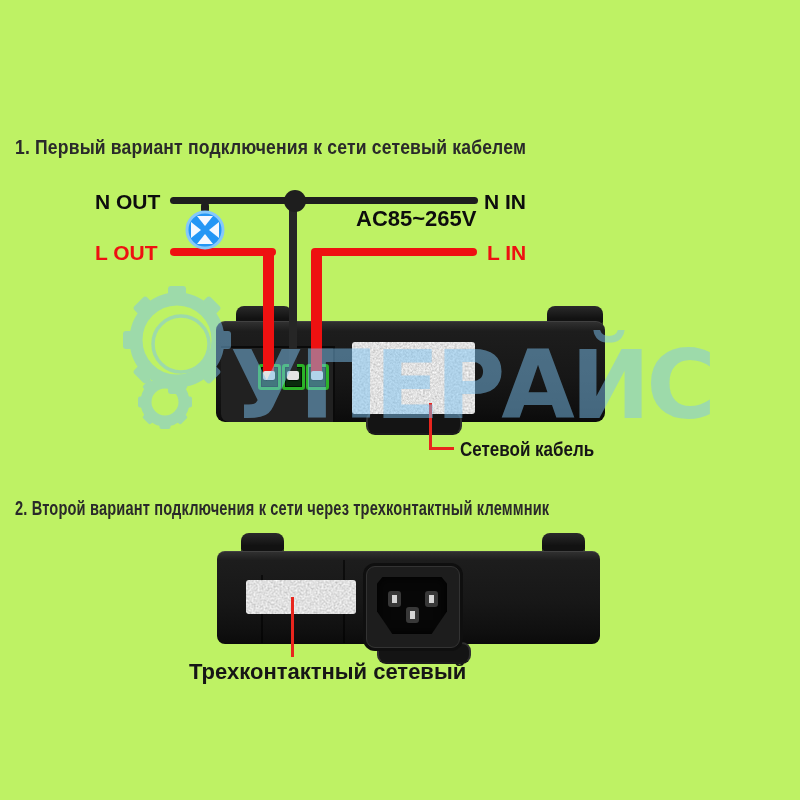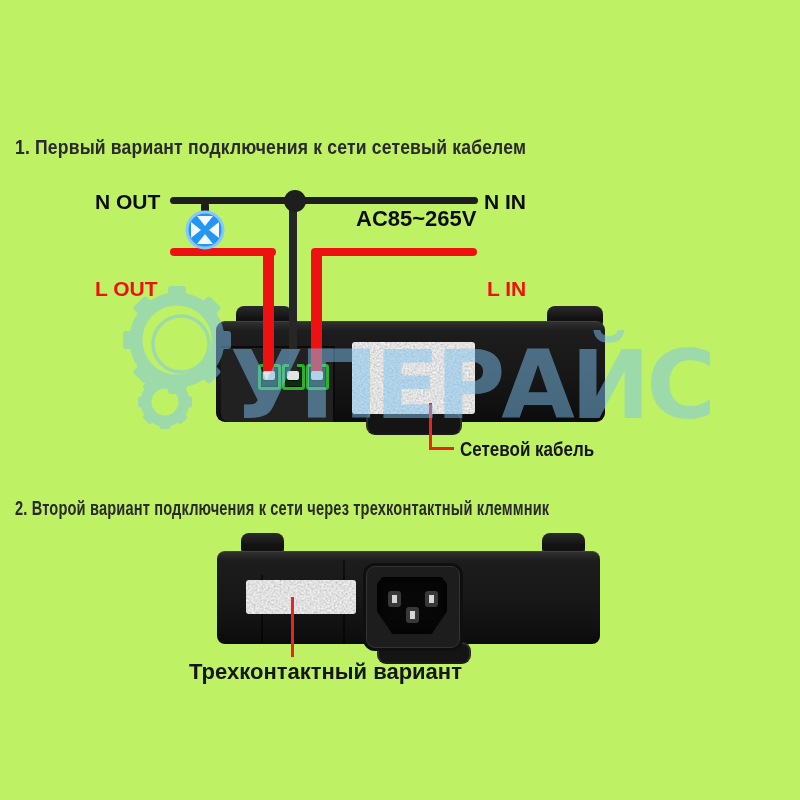--- a/index.html
+++ b/index.html
@@ -6,21 +6,21 @@
   .canvas{position:relative;width:800px;height:800px;background:#bef264;overflow:hidden;
           font-family:"Liberation Sans",sans-serif;text-align:right;}
   .abs{position:absolute;}
 
   
   .sec-title{font-weight:bold;font-size:19.5px;color:#2a2a2a;white-space:nowrap;
              transform-origin:left top;z-index:5;letter-spacing:.2px;}
   .t1{left:15px;top:136px;transform:scaleX(.90);}
   .t2{left:15px;top:497px;transform:scaleX(.75);}
   .dlabel{font-weight:bold;font-size:21px;color:#0d0d0d;white-space:nowrap;z-index:6;}
-  .dlabel.red{color:#ee1111;margin-top:36px;}
+  .dlabel.red{color:#ee1111;}
   .volt{left:356px;top:206px;font-size:22px;}
   .callout-label{font-weight:bold;font-size:20px;color:#161616;white-space:nowrap;
                  transform-origin:left top;z-index:12;}
 
   
   .line{background:#1e1e1e;border-radius:4px;z-index:10;}
   .line.red{background:#ee1111;}
   .dot{width:22px;height:22px;border-radius:50%;background:#1e1e1e;z-index:11;}
 
   
@@ -134,21 +134,21 @@
     <rect width="100%" height="100%" filter="url(#grain)"></rect>
   </svg>
   <div class="abs iec-outer" style="left:366px;top:566px;width:92px;height:80px;"></div>
   <div class="abs iec-recess" style="left:377px;top:577px;width:70px;height:57px;"></div>
   <div class="abs pin" style="left:388px;top:591px;"></div>
   <div class="abs pin" style="left:425px;top:591px;"></div>
   <div class="abs pin" style="left:406px;top:607px;"></div>
   <div class="abs tab" style="left:377px;top:642px;width:90px;height:18px;"></div>
 
   <div class="abs pointer" style="left:291px;top:597px;width:3px;height:60px;"></div>
-  <div class="abs callout-label" style="left:189px;top:659px;font-size:22px;">Трехконтактный вариант</div>
+  <div class="abs callout-label" style="left:189px;top:659px;font-size:22px;">Трехконтактный сетевый</div>
 
   <svg class="abs watermark" style="left:110px;top:255px;" width="620" height="195" viewBox="0 0 620 195">
     <g opacity="0.5" fill="#7dc3f0">
 
       <g transform="translate(67,85)">
         <rect x="-9" y="-54" width="18" height="15" rx="3"></rect>
         <rect x="-9" y="-54" width="18" height="15" rx="3" transform="rotate(45)"></rect>
         <rect x="-9" y="-54" width="18" height="15" rx="3" transform="rotate(90)"></rect>
         <rect x="-9" y="-54" width="18" height="15" rx="3" transform="rotate(135)"></rect>
         <rect x="-9" y="-54" width="18" height="15" rx="3" transform="rotate(180)"></rect>

